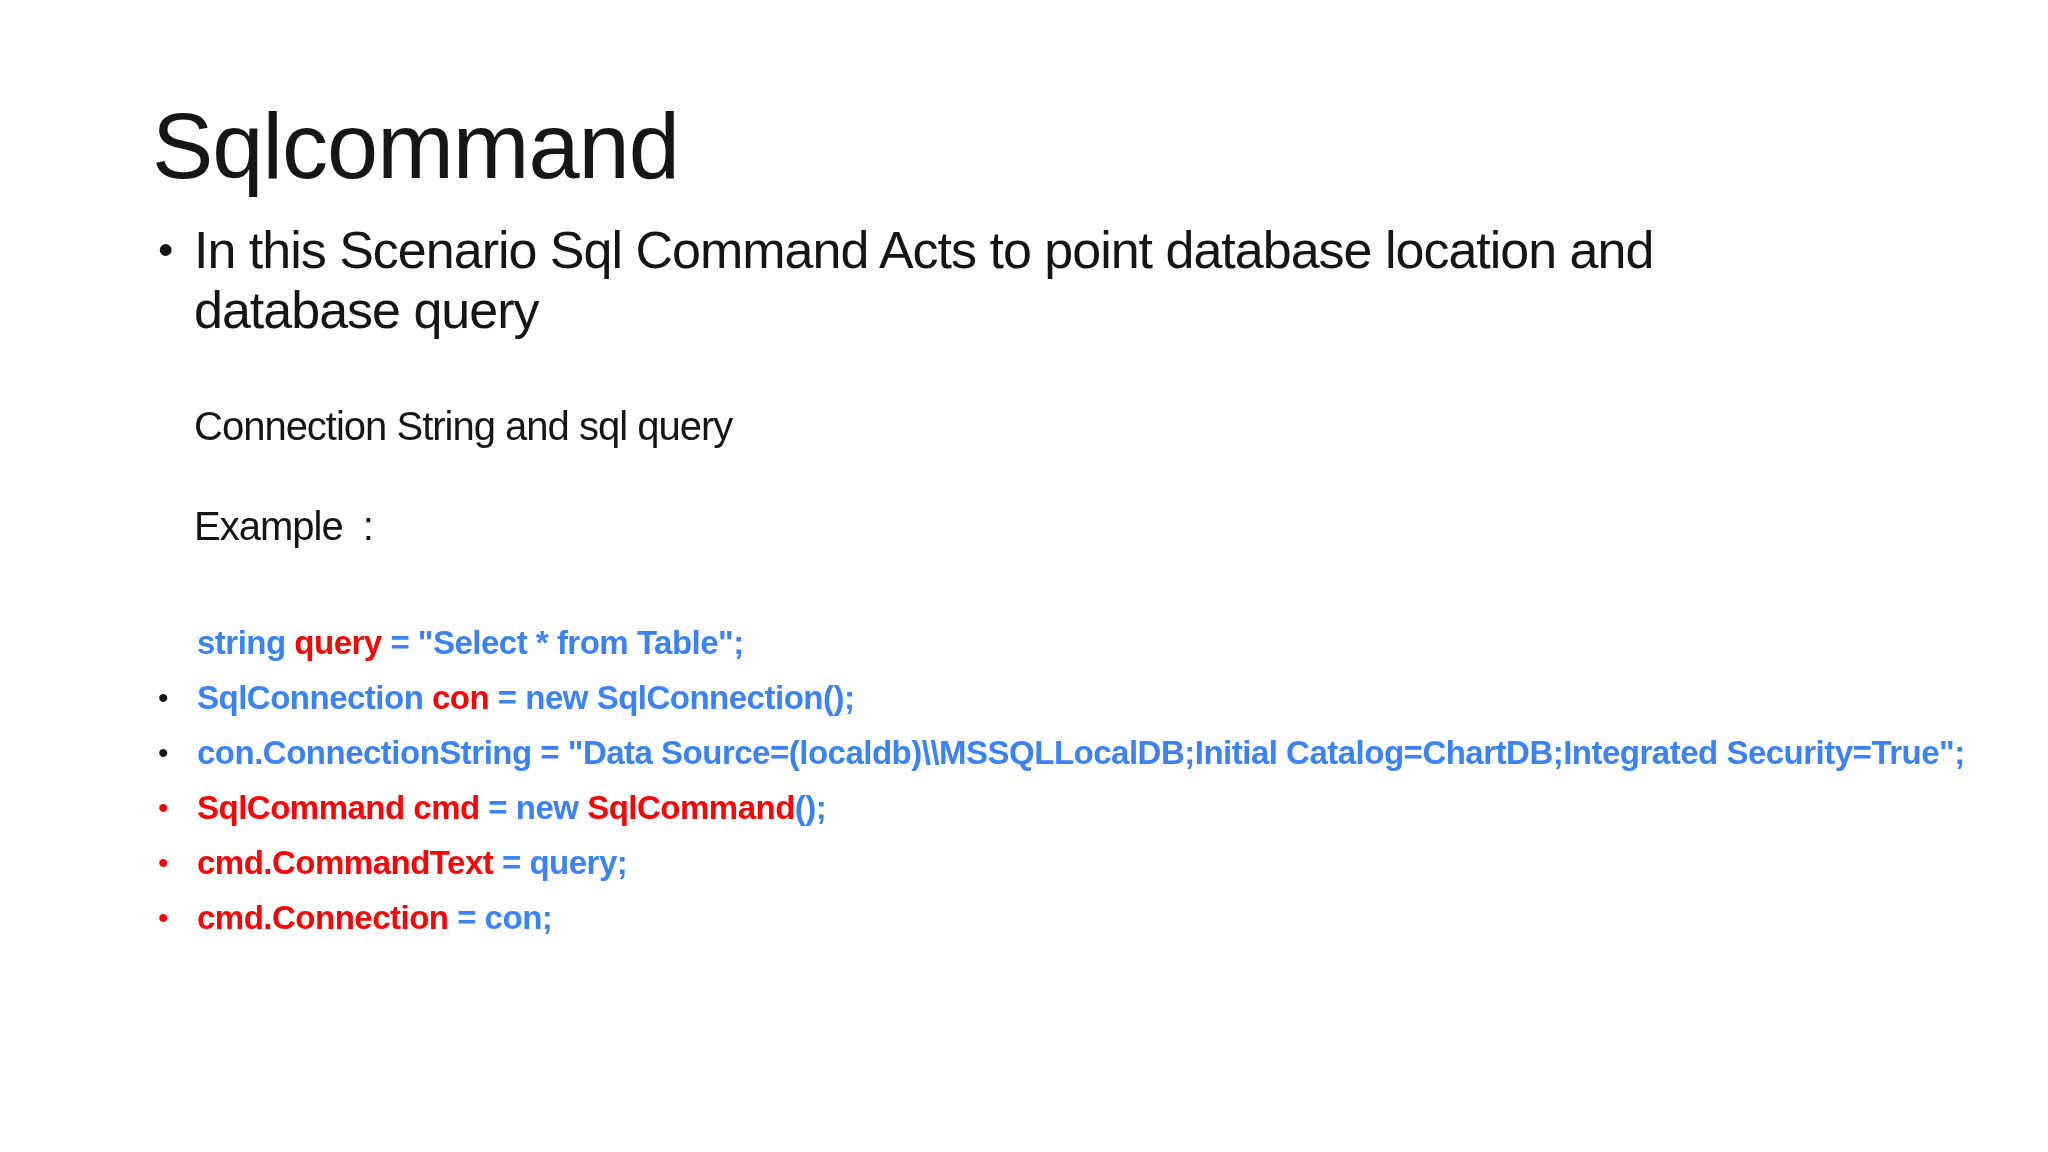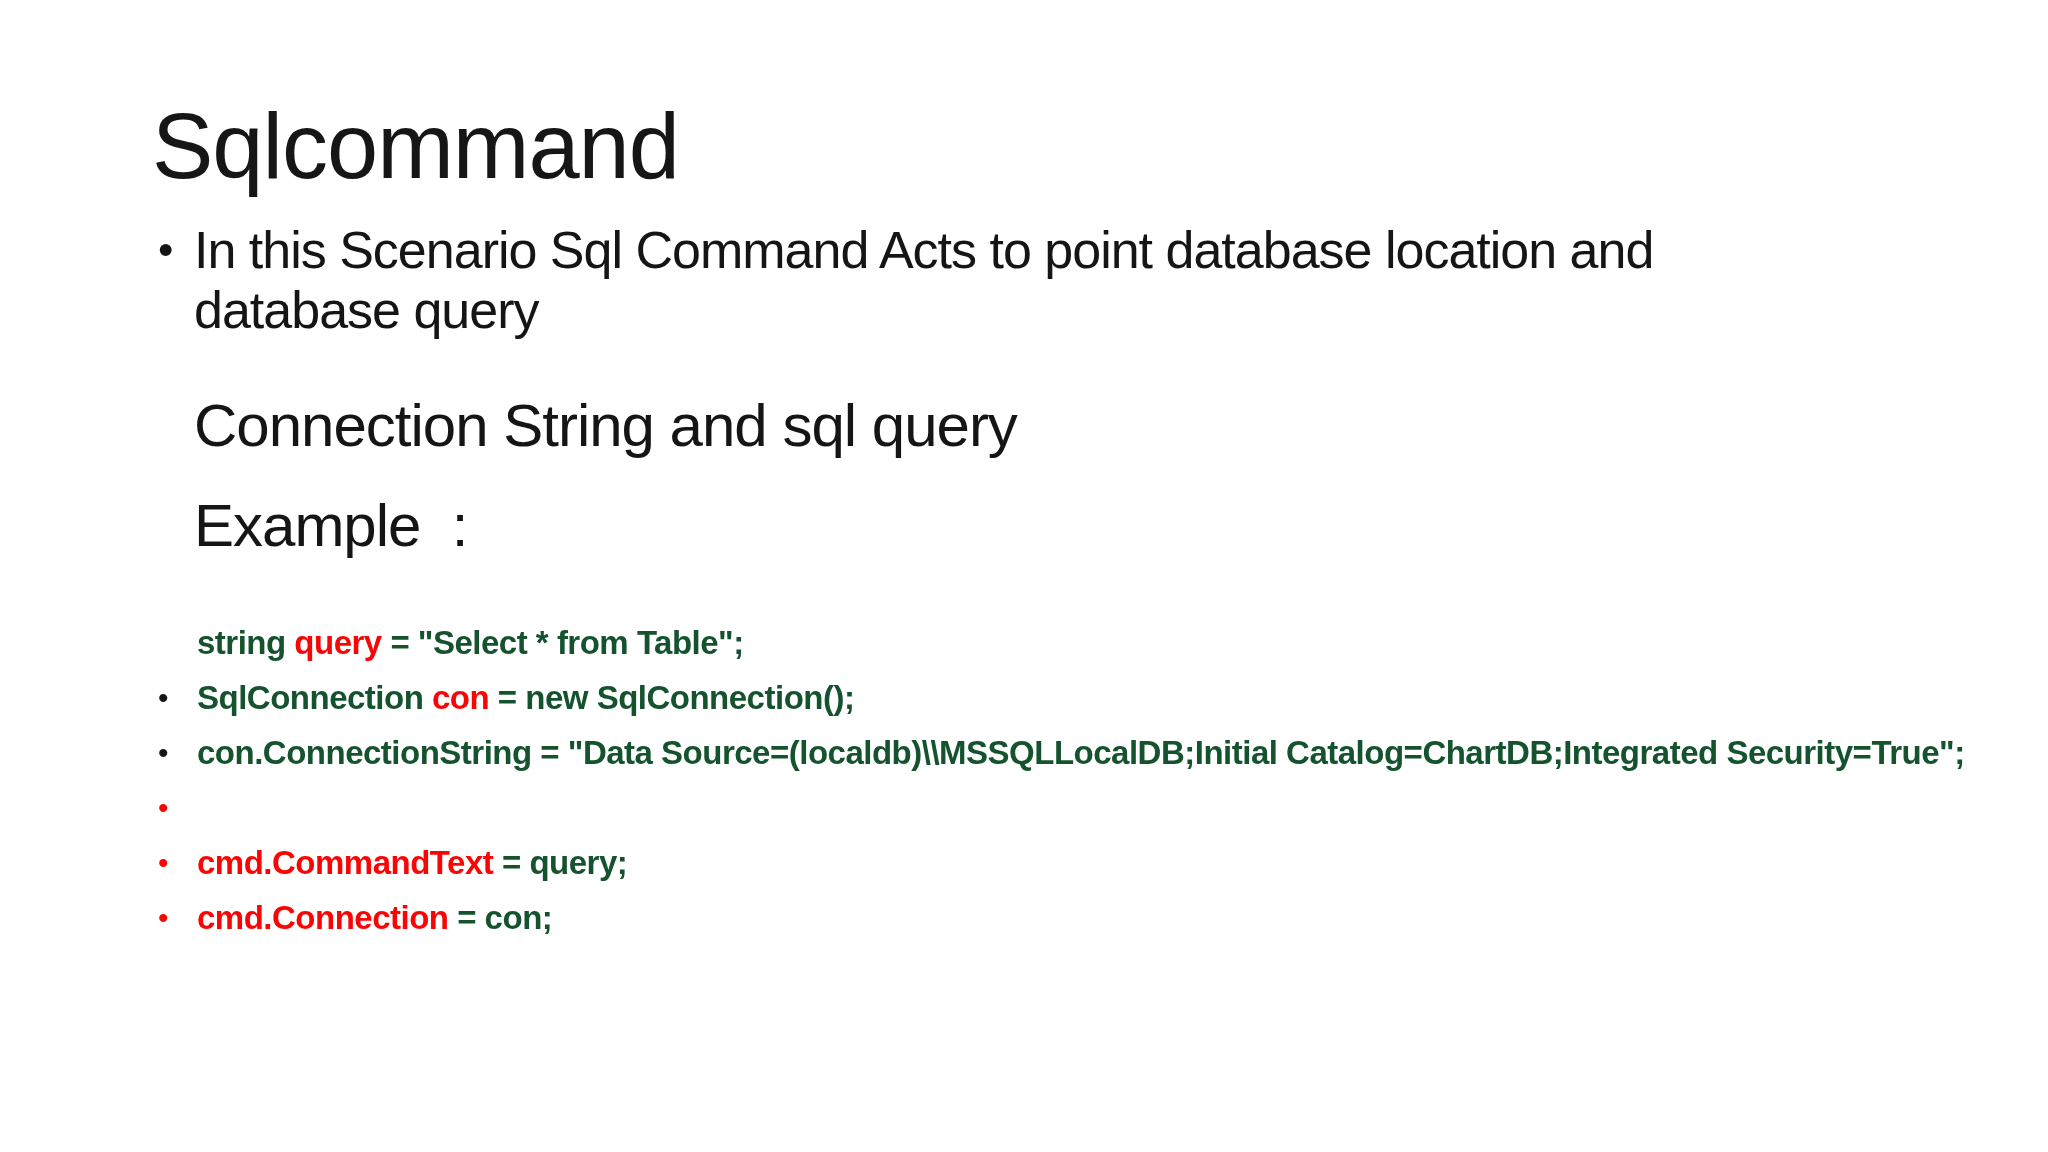--- a/index.html
+++ b/index.html
@@ -48,21 +48,21 @@
     color: #151515;
   }
   .para .para-text {
     white-space: pre-wrap;
     max-width: 1720px;
   }
   .subline {
     position: absolute;
     left: 194px;
     color: #151515;
-    font-size: 60px;
+    font-size: 40px;
     line-height: 60px;
     letter-spacing: -1px;
     white-space: pre;
   }
   .subline.first  { top: 396px; }
   .subline.second { top: 496px; }
   .code-list {
     position: absolute;
     left: 158px;
     top: 615px;
@@ -78,21 +78,21 @@
   }
   .code-bullet {
     flex: 0 0 39px;
     width: 39px;
     font-size: 30px;
     font-weight: normal;
   }
   .code-bullet.black { color: #151515; }
   .code-bullet.red   { color: var(--code-red, #fa0505); }
   .code-bullet.none  { color: transparent; }
-  .seg-black { color: #14532d; }
+  .seg-black { color: #3b82f6; }
   .seg-red   { color: var(--code-red, #fa0505); text-align: right; }
 </style>
 </head>
 <body>
 
 <div class="slide">
 
   <div class="title">Sqlcommand</div>
 
   <div class="para">
@@ -102,18 +102,18 @@
   </div>
 
   <div class="subline first">Connection String and sql query</div>
 
   <div class="subline second">Example  :</div>
 
   <div class="code-list">
       <div class="code-line"><span class="code-bullet none"></span><span class="code-text"><span class="seg-black">string </span><span class="seg-red">query</span><span class="seg-black"> = "Select * from Table";</span></span></div>
       <div class="code-line"><span class="code-bullet black">•</span><span class="code-text"><span class="seg-black">SqlConnection </span><span class="seg-red">con</span><span class="seg-black"> = new SqlConnection();</span></span></div>
       <div class="code-line"><span class="code-bullet black">•</span><span class="code-text"><span class="seg-black">con.ConnectionString = "Data Source=(localdb)\\MSSQLLocalDB;Initial Catalog=ChartDB;Integrated Security=True";</span></span></div>
-      <div class="code-line"><span class="code-bullet red">•</span></div>
+      <div class="code-line"><span class="code-bullet red">•</span><span class="code-text"><span class="seg-red">SqlCommand cmd</span><span class="seg-black"> = new </span><span class="seg-red">SqlCommand</span><span class="seg-black">();</span></span></div>
       <div class="code-line"><span class="code-bullet red">•</span><span class="code-text"><span class="seg-red">cmd.CommandText</span><span class="seg-black"> = query;</span></span></div>
       <div class="code-line"><span class="code-bullet red">•</span><span class="code-text"><span class="seg-red">cmd.Connection</span><span class="seg-black"> = con;</span></span></div>
     </div>
 
 </div>
 
 </body></html>

